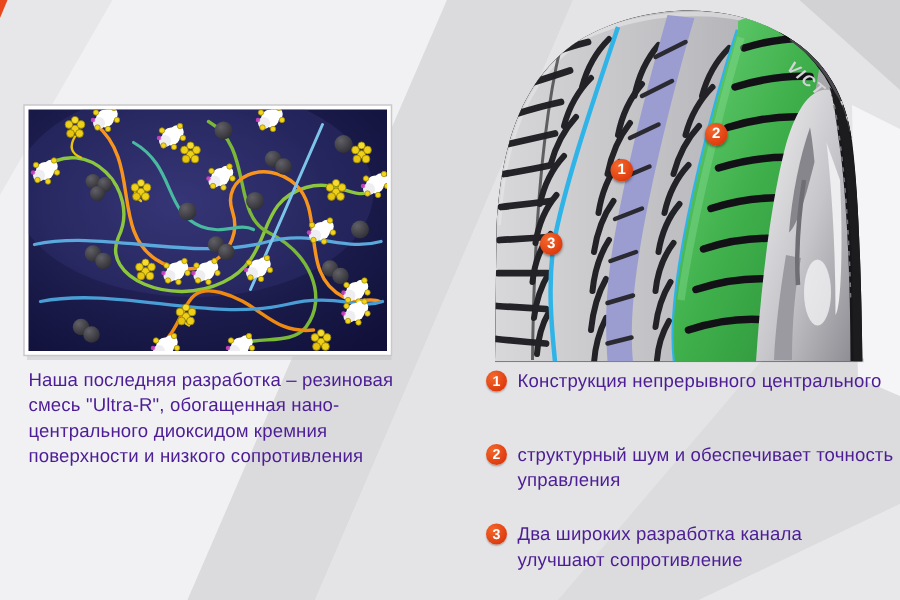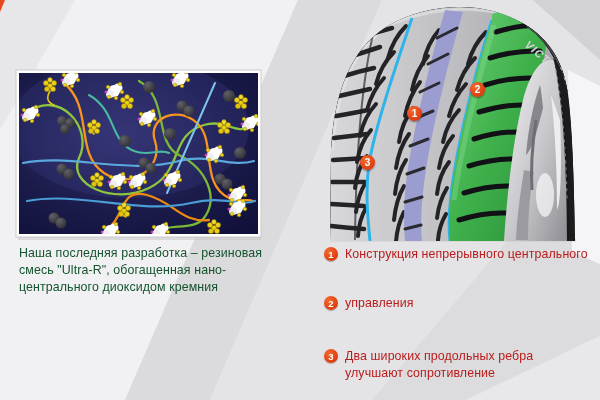--- a/index.html
+++ b/index.html
@@ -3,32 +3,32 @@
 <meta charset="utf-8">
 <style>
   html,body{margin:0;padding:0;}
   .stage{
     position:relative;width:600px;height:400px;overflow:hidden;
     font-family:"Liberation Sans",sans-serif;background:#e7e7e9;
   }
   .scene{position:absolute;left:0;top:0;width:600px;height:400px;}
   .para{
     position:absolute;left:19px;top:245px;width:322px;
-    font-size:12.4px;line-height:17px;color:#14532d;letter-spacing:.1px;
+    font-size:12.4px;line-height:17px;color:#4c1d95;letter-spacing:.1px;
   }
   .feature{position:absolute;left:324px;display:flex;gap:7px;width:272px;}
   .f1{top:246px}.f2{top:295px}.f3{top:348px}
   .badge{
     flex:0 0 14px;width:14px;height:14px;border-radius:50%;margin-top:1px;
     background:radial-gradient(circle at 35% 30%,#f4682c 0%,#dd3a0e 75%);
     color:#fff;font-size:9.5px;font-weight:bold;
     display:flex;align-items:center;justify-content:center;
     box-shadow:0 1px 1px rgba(0,0,0,.25);
   }
-  .ftext{font-size:12.4px;line-height:17px;color:#b91c1c;letter-spacing:.1px;}
+  .ftext{font-size:12.4px;line-height:17px;color:#4c1d95;letter-spacing:.1px;}
   .callout{
     position:absolute;width:15px;height:15px;border-radius:50%;
     background:radial-gradient(circle at 35% 30%,#f4682c 0%,#dd3a0e 75%);
     color:#fff;font-size:10px;font-weight:bold;
     display:flex;align-items:center;justify-content:center;
     box-shadow:0 1px 2px rgba(0,0,0,.45);
   }
   .c1{left:407px;top:106px}.c2{left:470px;top:82px}.c3{left:360px;top:155px}
   .line{display:block;}
 </style>
@@ -281,38 +281,40 @@
           <path d="M556,70 C562,100 566,150 567,200" stroke="#77777d" stroke-width="1.2" stroke-dasharray="3 4" fill="none"></path>
         </g>
       </g>
     </g>
   </svg>
 
   <div class="para">
     <span class="line">Наша последняя разработка – резиновая</span>
     <span class="line">смесь "Ultra-R", обогащенная нано-</span>
     <span class="line">центрального диоксидом кремния</span>
+    <span class="line">поверхности и низкого сопротивления</span>
   </div>
 
   <div class="feature f1">
     <div class="badge">1</div>
     <div class="ftext">
       <span class="line">Конструкция непрерывного центрального</span>
     </div>
   </div>
   <div class="feature f2">
     <div class="badge">2</div>
     <div class="ftext">
+      <span class="line">структурный шум и обеспечивает точность</span>
       <span class="line">управления</span>
     </div>
   </div>
   <div class="feature f3">
     <div class="badge">3</div>
     <div class="ftext">
-      <span class="line">Два широких продольных ребра</span>
+      <span class="line">Два широких разработка канала</span>
       <span class="line">улучшают сопротивление</span>
     </div>
   </div>
 
   <div class="callout c1">1</div>
   <div class="callout c2">2</div>
   <div class="callout c3">3</div>
 
 </div>
 

